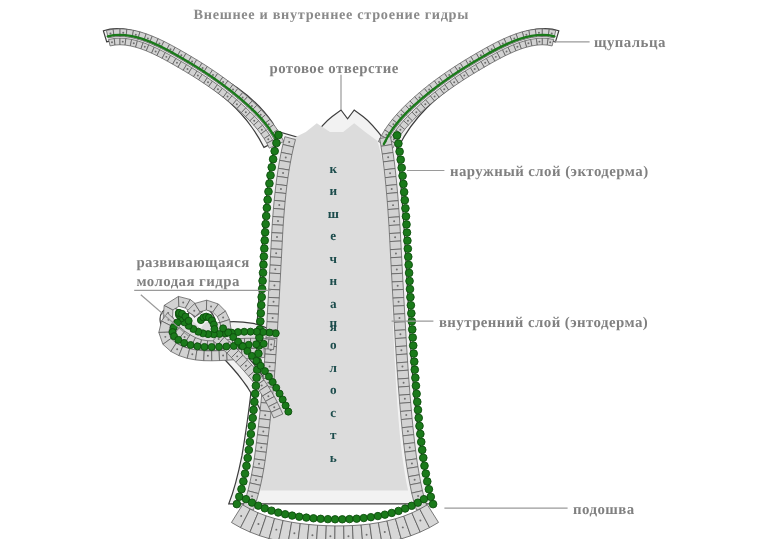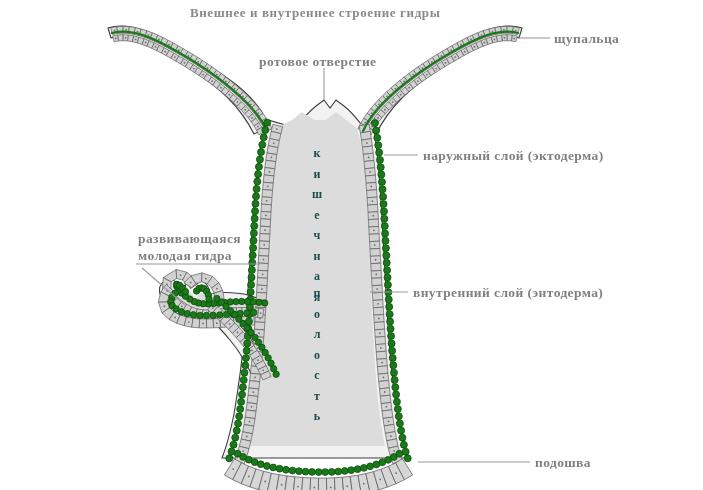--- a/index.html
+++ b/index.html
@@ -10,21 +10,21 @@
   }
   body {
     width: 703px;
     height: 490px;
     position: relative;
     overflow: hidden;
     font-family: "Liberation Serif", serif;
   }
   #stage {
     position: absolute;
-    left: 14px; top: 0;
+    left: 0; top: 0;
     width: 665px;
     height: 490px;
   }
   svg.diagram {
     display: block;
     width: 703px;
     height: 490px;
   }
   
   .title-text {

